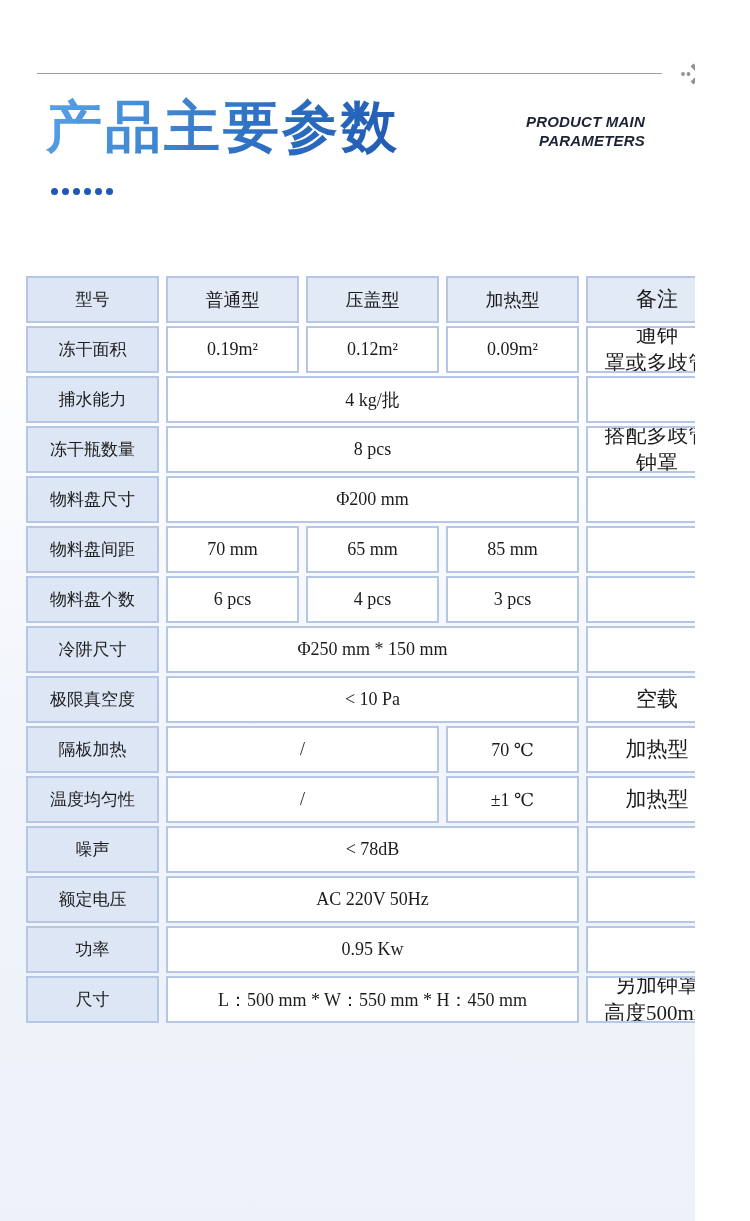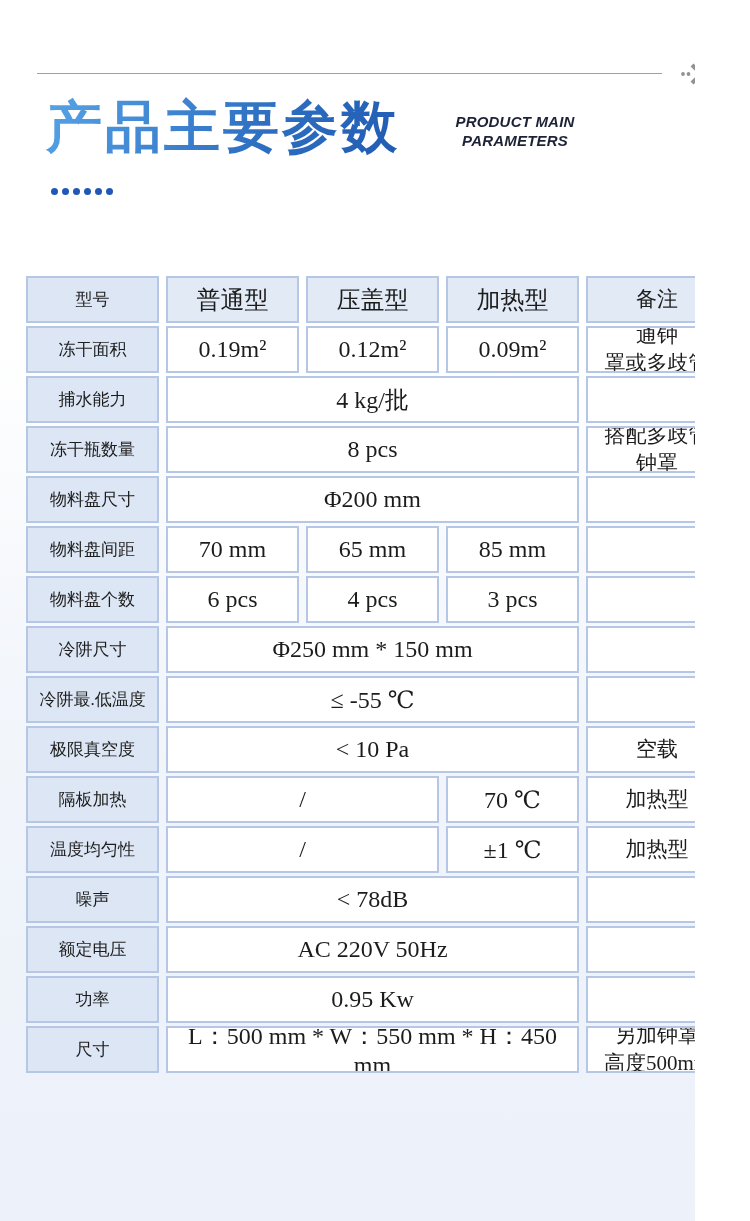--- a/index.html
+++ b/index.html
@@ -18,36 +18,36 @@
   .chevron{position:absolute;left:678px;top:59px;width:30px;height:30px;}
   .title-cn{
     position:absolute;left:46px;top:94px;width:480px;
     font-size:56px;font-weight:700;letter-spacing:3px;line-height:1.2;
     background:linear-gradient(115deg,#56a3e7 0%,#2e70c2 45%,#154aa6 100%);
     -webkit-background-clip:text;background-clip:text;
     -webkit-text-fill-color:transparent;color:#2563b0;
   }
   .title-en{
     position:absolute;right:50px;top:113px;width:260px;
-    text-align:center;
+    text-align:right;
     font-family:"Liberation Sans","DejaVu Sans",sans-serif;
     font-style:italic;font-weight:700;font-size:15px;line-height:1.25;
     color:#1d2336;letter-spacing:.2px;
   }
   .dots{position:absolute;left:51px;top:188px;display:flex;gap:4px;}
   .dots span{width:7px;height:7px;border-radius:50%;background:#2158b4;display:block;}
   .spec-table{
     position:absolute;left:26px;top:276px;width:692px;
     display:flex;flex-direction:column;gap:3px;
   }
   .row{display:flex;gap:7px;height:47px;}
   .cell{
     box-sizing:border-box;border:2px solid #b6c7e5;background:#ffffff;
     display:flex;align-items:center;justify-content:center;
-    text-align:center;font-size:24px;color:#1c1c1c;
+    text-align:center;font-size:18px;color:#1c1c1c;
     overflow:hidden;
   }
   .label{width:133px;background:#dce6f4;font-size:17px;flex:none;}
   .hdr{background:#e2eaf6;}
   .w1{width:133px;flex:none;}
   .w2{width:273px;flex:none;}
   .w3{width:413px;flex:none;}
   .remark{width:132px;flex:none;font-size:21px;line-height:1.3;white-space:pre-line;padding-left:10px;}
 </style>
 </head>
@@ -133,25 +133,20 @@
       <div class="cell w1">3 pcs</div>
       <div class="cell remark"></div>
     </div>
 
     <div class="row">
       <div class="cell label">冷阱尺寸</div>
       <div class="cell w3">Φ250 mm * 150 mm</div>
       <div class="cell remark"></div>
     </div>
 
-    <div class="row">
-      <div class="cell label">冷阱最.低温度</div>
-      <div class="cell w3">≤ -55 ℃</div>
-      <div class="cell remark"></div>
-    </div>
 
     <div class="row">
       <div class="cell label">极限真空度</div>
       <div class="cell w3">&lt; 10 Pa</div>
       <div class="cell remark">空载</div>
     </div>
 
     <div class="row">
       <div class="cell label">隔板加热</div>
       <div class="cell w2">/</div>

